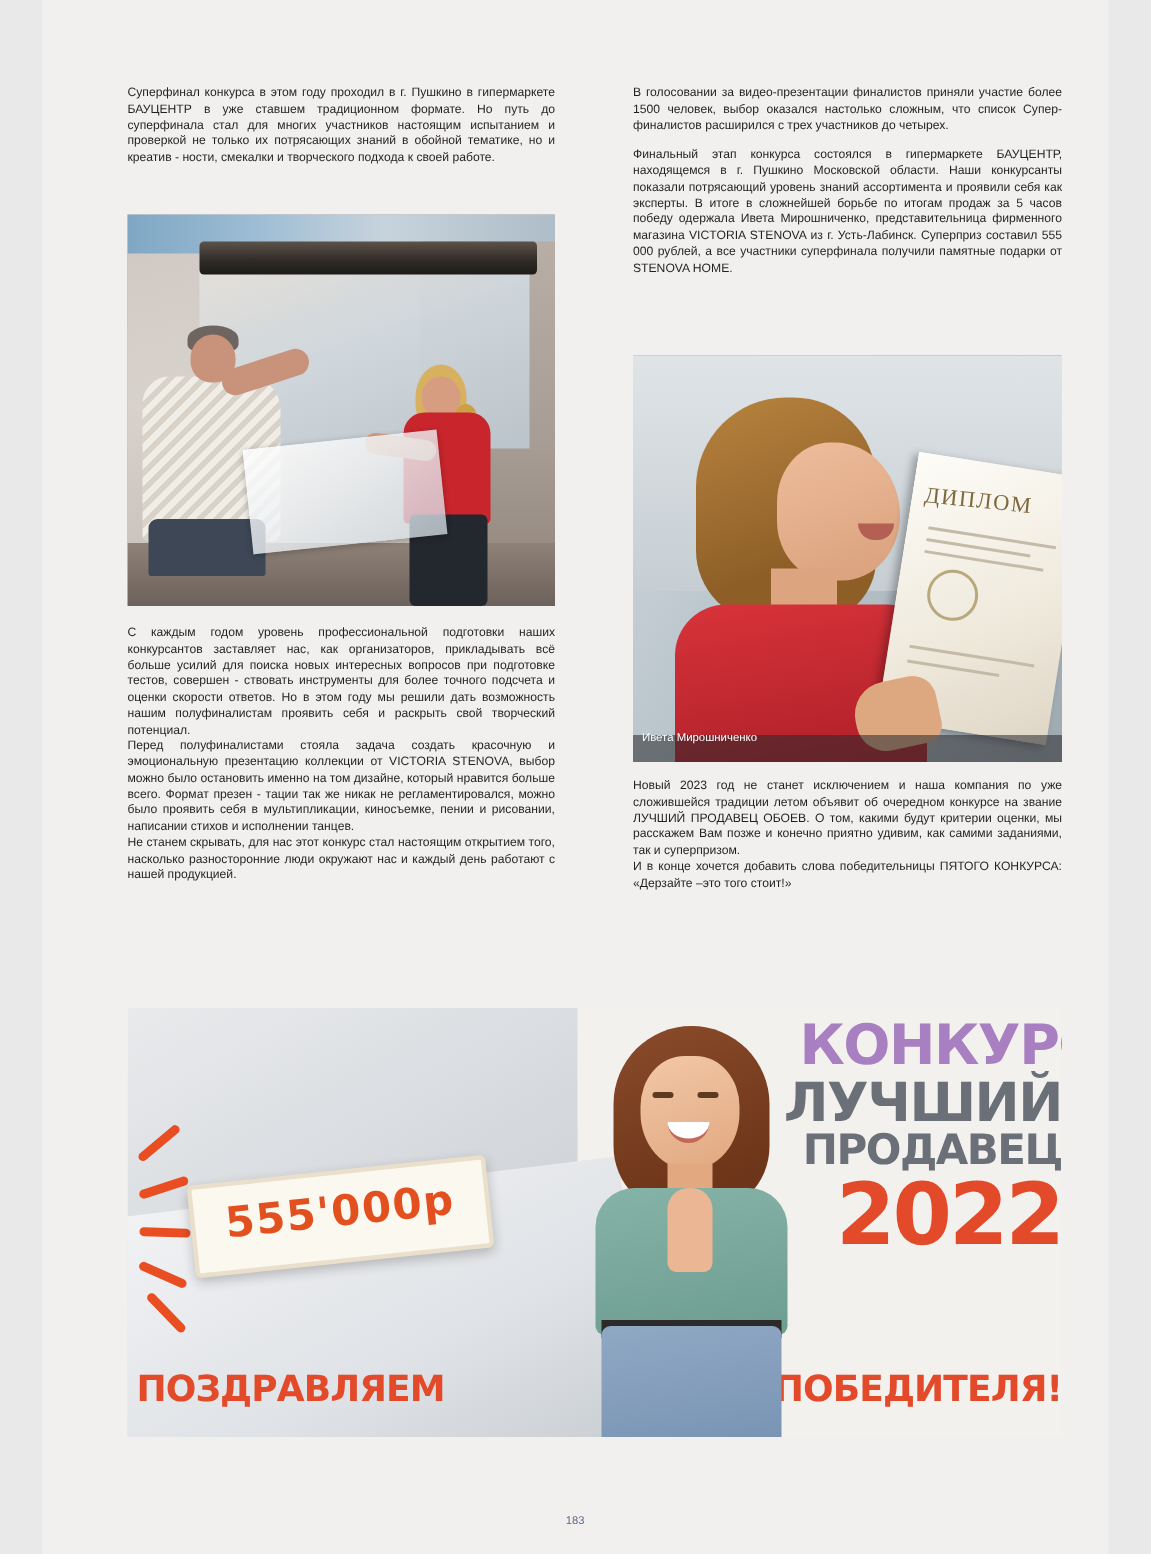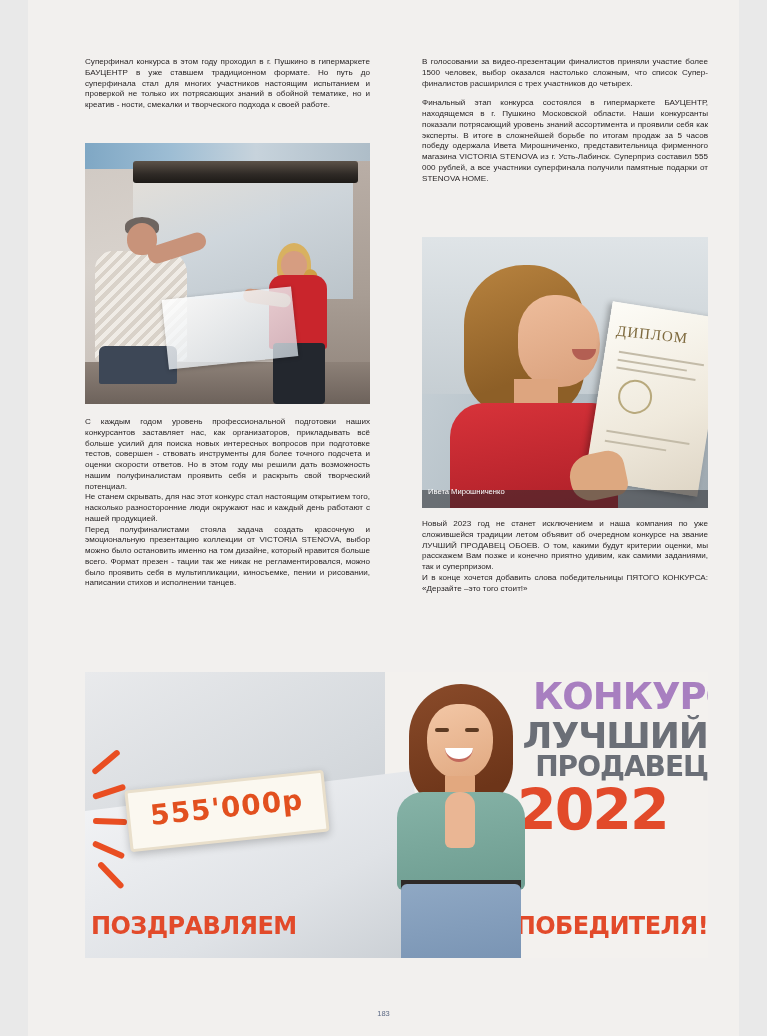--- a/index.html
+++ b/index.html
@@ -323,21 +323,21 @@
   .pt-3 {
     position: absolute; left: 0; top: 82px; width: 100%;
     font-family: "DejaVu Sans", sans-serif;
     font-weight: bold; font-size: 28px; letter-spacing: -1px;
     color: #6b6f77; text-align: right; line-height: .92;
   }
   .pt-4 {
     position: absolute; left: 0; top: 112px; width: 100%;
     font-family: "DejaVu Sans", sans-serif;
     font-weight: bold; font-size: 57px; letter-spacing: -2px;
-    color: #e24a2a; text-align: left; line-height: .92;
+    color: #e24a2a; text-align: right; line-height: .92;
   }
   .pt-5 {
     position: absolute; left: -40px; bottom: 18px; width: 231px;
     font-family: "DejaVu Sans", sans-serif;
     font-weight: bold; font-size: 24px; letter-spacing: -0.6px;
     color: #e24a2a; text-align: right;
   }
   .poster-bottomleft {
     position: absolute; left: 6px; bottom: 18px; width: 300px;
     font-family: "DejaVu Sans", sans-serif;
@@ -407,22 +407,22 @@
       <div class="p2-diploma-line" style="top:128px;width:84px"></div>
       <div class="p2-diploma-line" style="top:138px;width:62px"></div>
     </div>
     <div class="p2-hand"></div>
     <div class="p2-band"></div>
   </div>
   <div class="caption">Ивета Мирошниченко</div>
 
   <div class="col col-left-mid">
     <p>С каждым годом уровень профессиональной подготовки наших конкурсантов заставляет нас, как организаторов, прикладывать всё больше усилий для поиска новых интересных вопросов при подготовке тестов, совершен - ствовать инструменты для более точного подсчета и оценки скорости ответов. Но в этом году мы решили дать возможность нашим полуфиналистам проявить себя и раскрыть свой творческий потенциал.</p>
+    <p>Перед полуфиналистами стояла задача создать красочную и эмоциональную презентацию коллекции от  VICTORIA STENOVA, выбор можно было остановить именно на том дизайне, который нравится больше всего. Формат презен - тации так же никак не регламентировался, можно было проявить себя в мультипликации, киносъемке, пении и рисовании, написании стихов и исполнении танцев.</p>
     <p>Не станем скрывать, для нас этот конкурс стал настоящим открытием того, насколько разносторонние люди окружают нас и каждый день работают с нашей продукцией.</p>
-    <p>Перед полуфиналистами стояла задача создать красочную и эмоциональную презентацию коллекции от  VICTORIA STENOVA, выбор можно было остановить именно на том дизайне, который нравится больше всего. Формат презен - тации так же никак не регламентировался, можно было проявить себя в мультипликации, киносъемке, пении и рисовании, написании стихов и исполнении танцев.</p>
   </div>
 
   <div class="col col-right-mid">
     <p>Новый 2023 год не станет исключением и наша компания по уже сложившейся традиции летом объявит об очередном конкурсе на звание ЛУЧШИЙ ПРОДАВЕЦ ОБОЕВ. О том, какими будут критерии оценки, мы расскажем Вам позже и конечно приятно удивим, как самими заданиями, так и суперпризом.</p>
     <p>И в конце хочется добавить слова победительницы ПЯТОГО КОНКУРСА: «Дерзайте –это того стоит!»</p>
   </div>
 
   <div class="poster">
     <div class="poster-bed"></div>
 

